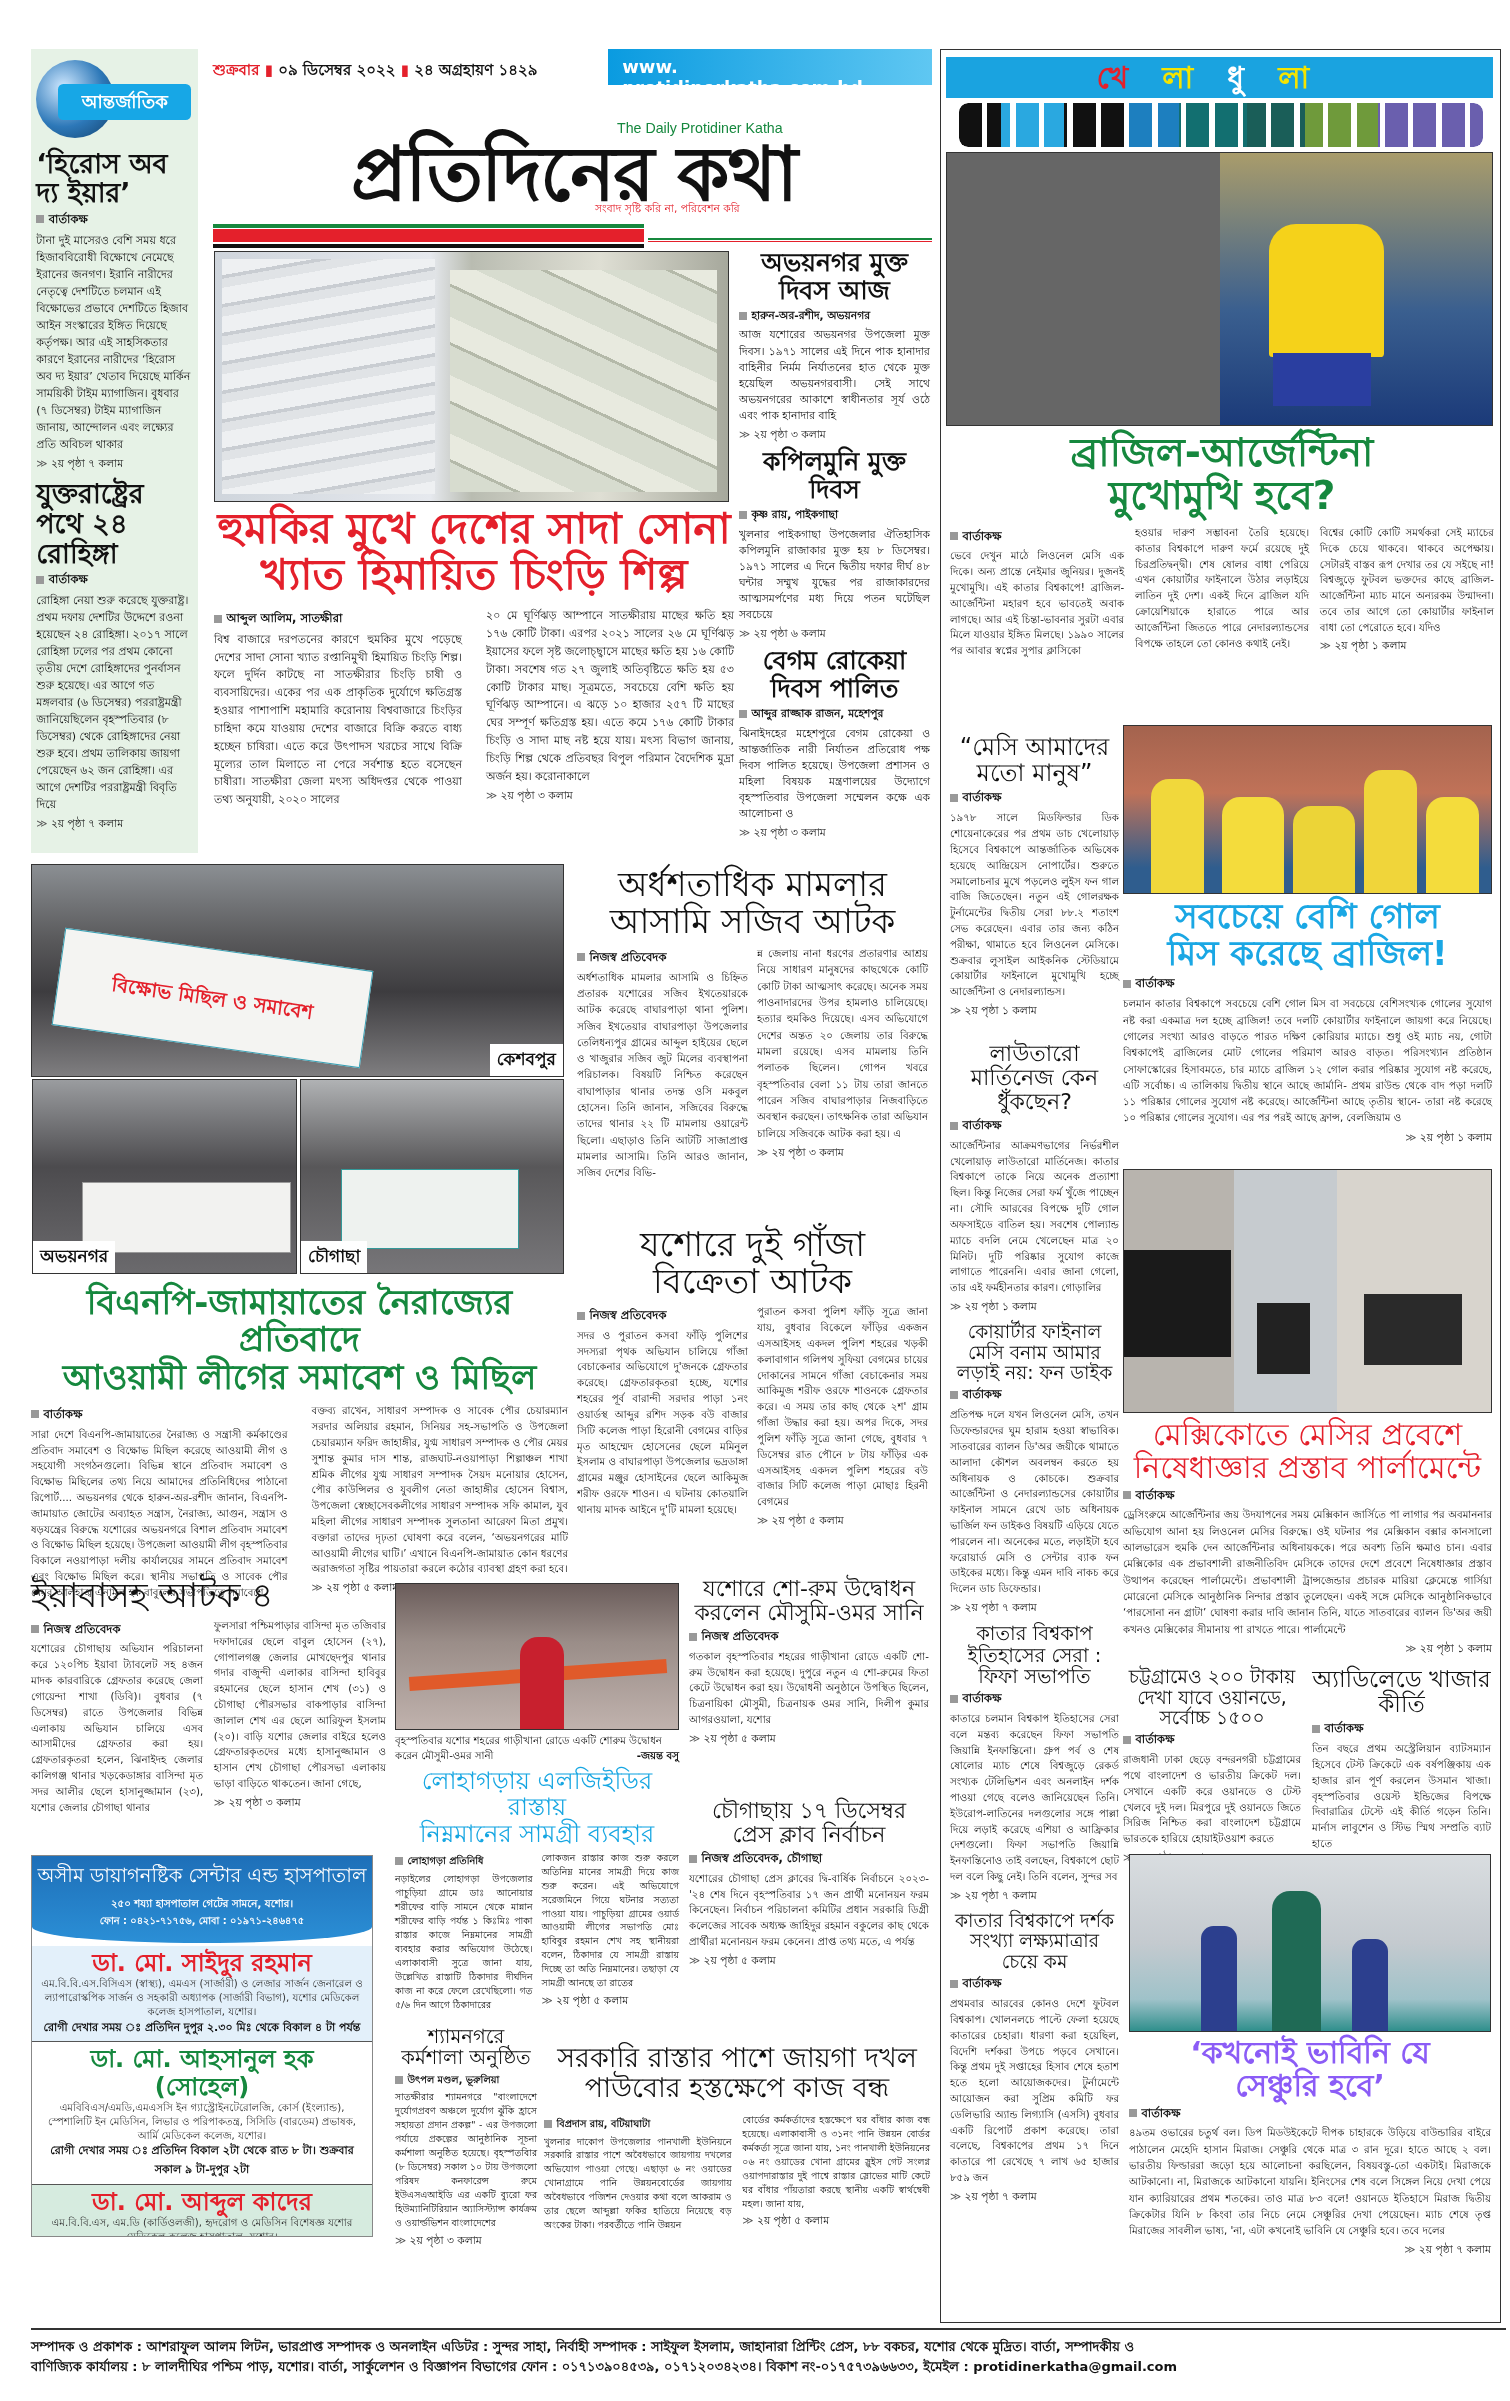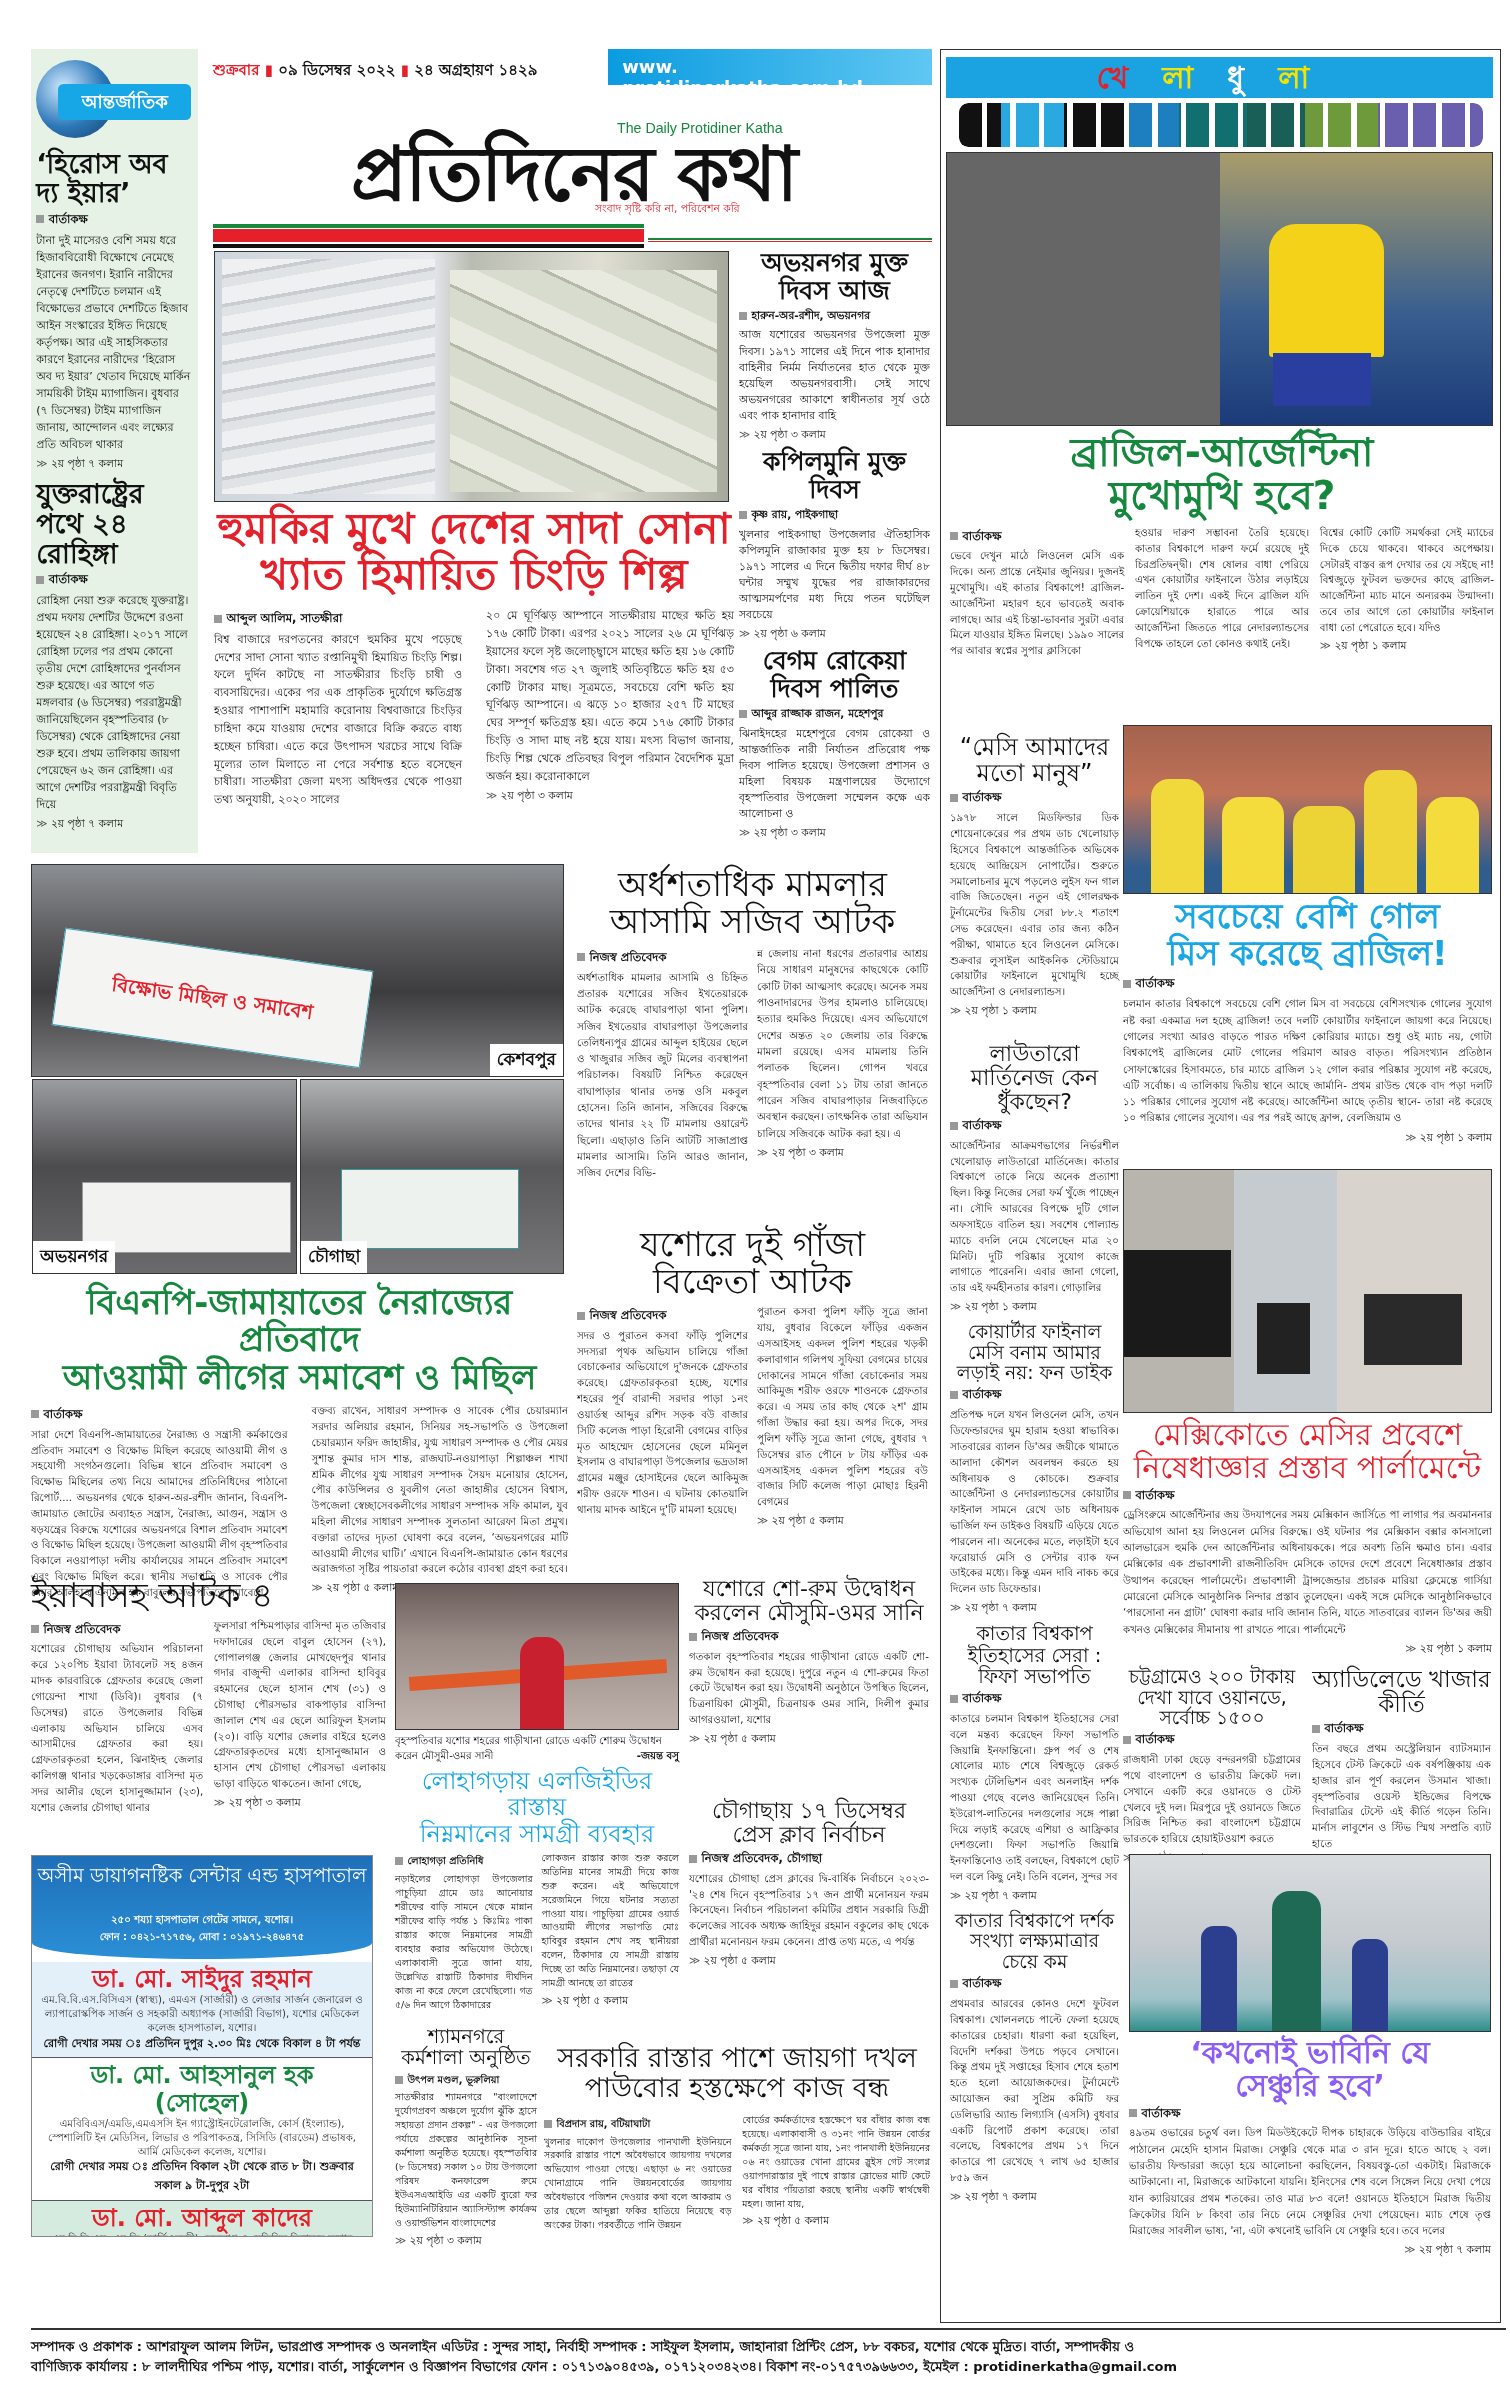--- a/index.html
+++ b/index.html
@@ -249,21 +249,21 @@
     <div>
       <div class="body" style="font-size:9.3px;line-height:1.5">বোর্ডের কর্মকর্তাদের হস্তক্ষেপে ঘর বাঁধার কাজ বন্ধ হয়েছে। এলাকাবাসী ও ৩১নং পানি উন্নয়ন বোর্ডর কর্মকর্তা সূত্রে জানা যায়, ১নং পানখালী ইউনিয়নের ০৬ নং ওয়াডের খোনা গ্রামের স্লুইস গেট সংলগ্ন ওয়াপদারাস্তার দুই পাশ্বে রাস্তার স্লোভের মাটি কেটে ঘর বাঁধার পাঁয়তারা করছে স্থানীয় একটি স্বার্থম্বেষী মহল। জানা যায়,</div>
       <div class="cont">২য় পৃষ্ঠা ৫ কলাম</div>
     </div>
   </div>
 </div>
 
 <div class="abs" style="left:31px;top:1855px;width:342px;height:382px;border:0.9px solid #888;background:#fff;overflow:hidden">
   <div style="background:linear-gradient(180deg,#1e6fb8,#2b8fd6);color:#fff;text-align:center;padding:5.3px 3.6px 12.4px;border-bottom-left-radius:50% 16px;border-bottom-right-radius:50% 16px">
     <div style="font-size:19.5px;font-weight:normal">অসীম ডায়াগনষ্টিক সেন্টার এন্ড হাসপাতাল</div>
-    <div style="font-size:10.2px;font-weight:bold;margin-top:19px">২৫০ শয্যা হাসপাতাল গেটের সামনে, যশোর।</div>
+    <div style="font-size:10.2px;font-weight:bold;margin-top:3px">২৫০ শয্যা হাসপাতাল গেটের সামনে, যশোর।</div>
     <div style="font-size:9.8px;font-weight:bold">ফোন : ০৪২১-৭১৭৫৬, মোবা : ০১৯৭১-২৪৬৪৭৫</div>
   </div>
   <div class="ad-doc" style="background:#e3f0fa;margin-top:3.6px">
     <div class="name" style="color:#e4202b">ডা. মো. সাইদুর রহমান</div>
     <div class="deg">এম.বি.বি.এস.বিসিএস (স্বাস্থ্য), এমএস (সার্জারী) ও লেজার সার্জন জেনারেল ও ল্যাপারোস্কপিক সার্জন ও সহকারী অধ্যাপক (সার্জারী বিভাগ), যশোর মেডিকেল কলেজ হাসপাতাল, যশোর।</div>
     <div class="time">রোগী দেখার সময় ঃ প্রতিদিন দুপুর ২.৩০ মিঃ থেকে বিকাল ৪ টা পর্যন্ত</div>
   </div>
   <div class="ad-doc" style="background:#fff">
     <div class="name" style="color:#16883e">ডা. মো. আহসানুল হক (সোহেল)</div>
     <div class="deg">এমবিবিএস/এমডি,এমএসসি ইন গ্যাস্ট্রোইনটেরোলজি, কোর্স (ইংল্যান্ড), স্পেশালিটি ইন মেডিসিন, লিভার ও পরিপাকতন্ত্র, সিসিডি (বারডেম) প্রভাষক, আর্মি মেডিকেল কলেজ, যশোর।</div>

